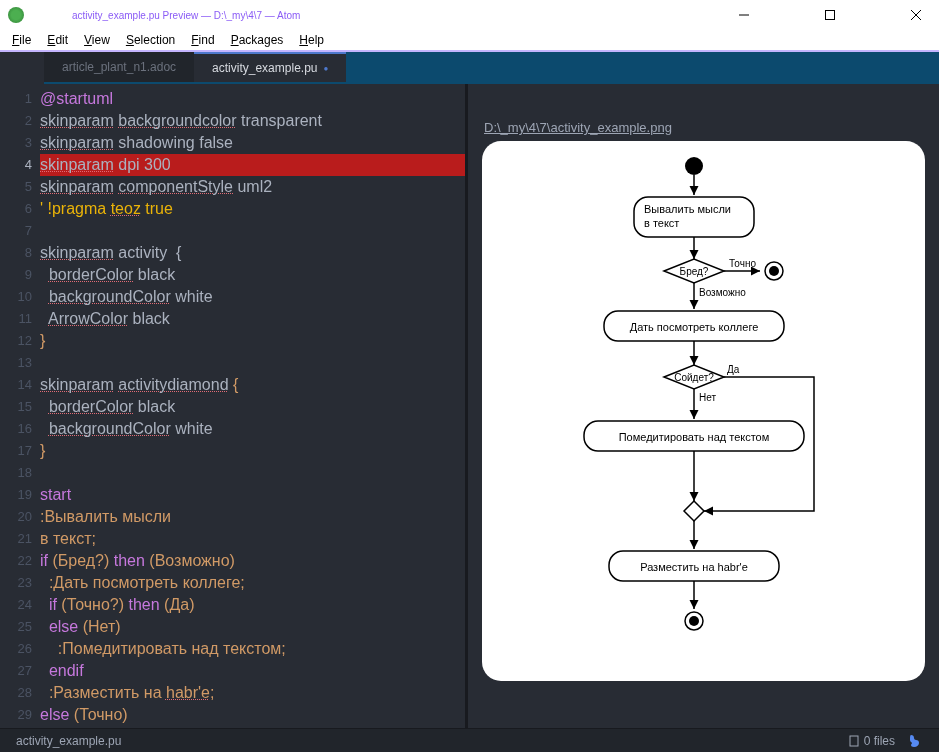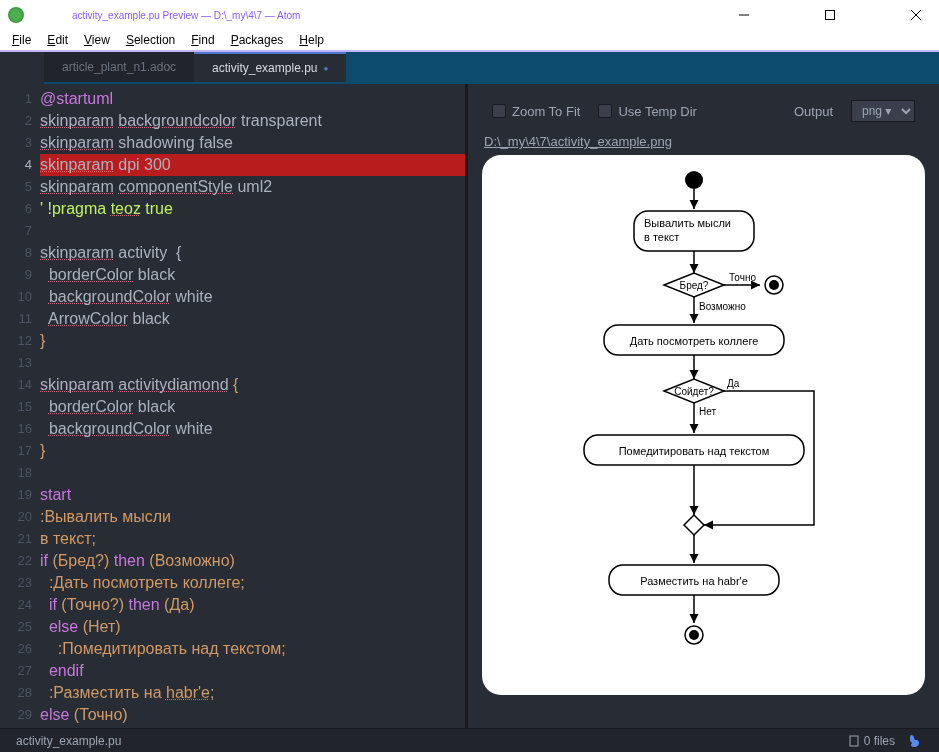--- a/index.html
+++ b/index.html
@@ -15,30 +15,30 @@
 .tabbar { height:32px; background:#0c4a6e; display:flex; align-items:flex-start;margin-left:44px; }
 .tab { height:30px; padding:0 18px; display:flex; align-items:center; font-size:12px; color:#6b717d; background:#21252b; position:relative;}
 .tab.active { background:#282c34; color:#d7dae0; border-top:2px solid #4d78cc; }
 .tab.modified::after { content:"●"; color:#4d78cc; margin-left:6px; font-size:8px;}
 .main { flex:1; display:flex; overflow:hidden; }
 .editor { width:465px; display:flex; overflow:hidden; background:#282c34; }
 .gutter { width:40px; text-align:right; color:#4b5363; font-family:Consolas,monospace; font-size:13px; padding:4px 8px 4px 0; line-height:22px; user-select:none;}
 .gutter .cur { color:#abb2bf;}
 .code { flex:1; font-family:Consolas,monospace; font-size:16px; padding:4px 0; line-height:22px; white-space:pre; overflow:hidden;}
 .code .line.cur { background:#b91c1c; display:block; }
-.c-purple{color:#c678dd;} .c-orange{color:#d19a66;} .c-grey{color:#bef264;} .c-text{color:#abb2bf;}
+.c-purple{color:#c678dd;} .c-orange{color:#d19a66;} .c-grey{color:#eab308;} .c-text{color:#abb2bf;}
 .spellerr { text-decoration:underline dotted #e06c75; text-decoration-thickness:1px;}
 .divider { width:3px; background:#181a1f; cursor:ew-resize;}
 .preview { flex:1; background:#282c34; padding:10px 14px; overflow:hidden; display:flex; flex-direction:column;}
 .preview .controls { display:flex; align-items:center; gap:18px; font-size:13px; color:#9da5b4; padding:6px 10px 10px;}
 .preview .controls label{display:flex;align-items:center;gap:6px;}
 .preview .controls input[type=checkbox]{width:14px;height:14px;appearance:none;background:#3a3f4b;border:1px solid #181a1f;border-radius:2px;}
 .preview .controls .spacer{flex:1;}
 .preview .controls select{background:#3a3f4b;color:#9da5b4;border:1px solid #181a1f;padding:2px 6px;font-size:12px;}
-.preview .path { font-size:13px; color:#9da5b4; padding:2px 0 6px 2px; text-decoration:underline;}
+.preview .path { font-size:13px; color:#9da5b4; padding:2px 0 6px 2px; text-decoration:underline;margin-top:24px;}
 .diagram { background:#fff; padding:10px; display:flex; justify-content:center;border-radius:19px; }
 .statusbar { height:24px; background:#21252b; display:flex; align-items:center; font-size:12px; color:#9da5b4; padding:0 10px; border-top:1px solid #181a1f;}
 .statusbar .sp{flex:1;}
 .statusbar .item{display:flex;align-items:center;gap:4px;padding:0 6px;}
 .squirrel{color:#568af2;}
 </style>
 </head>
 <body>
 
 <div class="titlebar">
@@ -136,33 +136,20 @@
 </span><span class="line">  <span class="c-purple">if</span> <span class="c-orange">(Точно?)</span> <span class="c-purple">then</span> <span class="c-orange">(Да)</span>
 </span><span class="line">  <span class="c-purple">else</span> <span class="c-orange">(Нет)</span>
 </span><span class="line">    <span class="c-orange">:Помедитировать над текстом;</span>
 </span><span class="line">  <span class="c-purple">endif</span>
 </span><span class="line">  <span class="c-orange">:Разместить на </span><span class="c-orange spellerr">habr'е</span><span class="c-orange">;</span>
 </span><span class="line"><span class="c-purple">else</span> <span class="c-orange">(Точно)</span>
 </span></div>
   </div>
   <div class="divider"></div>
   <div class="preview">
-    <div class="controls">
-      <label>
-          <input type="checkbox" style="">
-          <span>Zoom To Fit</span>
-        </label>
-      <label>
-          <input type="checkbox" style="">
-          <span>Use Temp Dir</span>
-        </label>
-      <div class="spacer"></div>
-      <span>Output</span>
-      <select id="outsel"><option value="png">png ▾</option><option value="svg">svg ▾</option><option value="txt">txt ▾</option></select>
-    </div>
     <div class="path">D:\_my\4\7\activity_example.png</div>
     <div class="diagram">
       <svg width="280" height="520">
         <defs>
           <marker id="arr" markerWidth="8" markerHeight="8" refX="6" refY="3" orient="auto">
               <path d="M0,0 L6,3 L0,6 Z" fill="#000"></path>
             </marker>
         </defs>
 
         <circle cx="130" cy="15" r="9" fill="#000"></circle>

